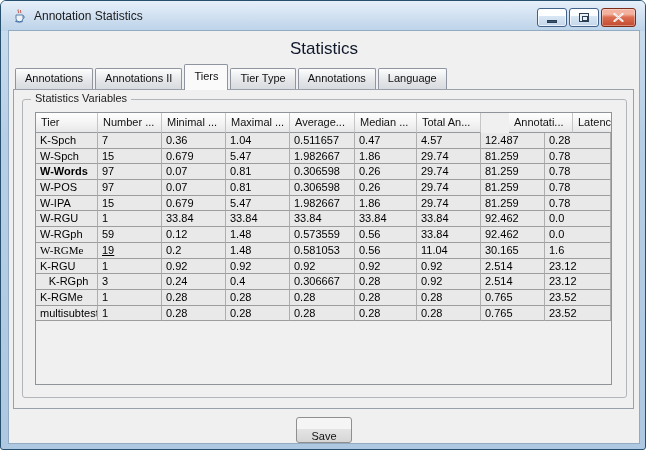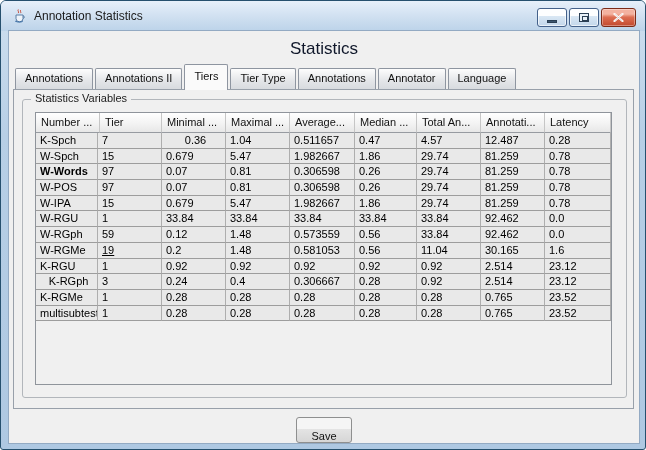--- a/index.html
+++ b/index.html
@@ -148,45 +148,44 @@
 
   <div class="content">
     <div class="heading">Statistics</div>
 
     <div class="tab-strip">
         <div class="tab">Annotations</div>
         <div class="tab">Annotations II</div>
         <div class="tab selected">Tiers</div>
         <div class="tab">Tier Type</div>
         <div class="tab">Annotations</div>
-        <div class="tab">Annotator</div>
         <div class="tab">Language</div>
       </div>
 
     <div class="tabpane">
       <div class="groupbox">
         <span class="groupbox-label">Statistics Variables</span>
 
         <div class="table">
           <div class="thead">
+              <div class="th" style="width: 62px;">Tier</div>
               <div class="th" style="width: 64px;">Number ...</div>
-              <div class="th" style="width: 62px;">Tier</div>
               <div class="th" style="width: 64px;">Minimal ...</div>
               <div class="th" style="width: 64px;">Maximal ...</div>
               <div class="th" style="width: 65px;">Average...</div>
               <div class="th" style="width: 62px;">Median ...</div>
               <div class="th" style="width: 64px;">Total An...</div>
-              <div class="th" style="width: 64px;">Annotati...</div>
+              <div class="th" style="width: 64px; margin-left: 28px;">Annotati...</div>
               <div class="th" style="width: 66px;">Latency</div>
             </div>
           <div class="tbody">
               <div class="trow">
                 <div class="td" style="width: 62px;">K-Spch</div>
                 <div class="td" style="width: 64px;">7</div>
-                <div class="td" style="width: 64px; text-align: center;">0.36</div>
+                <div class="td" style="width: 64px;">0.36</div>
                 <div class="td" style="width: 64px;">1.04</div>
                 <div class="td" style="width: 65px;">0.511657</div>
                 <div class="td" style="width: 62px;">0.47</div>
                 <div class="td" style="width: 64px;">4.57</div>
                 <div class="td" style="width: 64px;">12.487</div>
                 <div class="td" style="width: 66px;">0.28</div>
               </div>
               <div class="trow">
                 <div class="td" style="width: 62px;">W-Spch</div>
                 <div class="td" style="width: 64px;">15</div>
@@ -247,21 +246,21 @@
                 <div class="td" style="width: 64px;">59</div>
                 <div class="td" style="width: 64px;">0.12</div>
                 <div class="td" style="width: 64px;">1.48</div>
                 <div class="td" style="width: 65px;">0.573559</div>
                 <div class="td" style="width: 62px;">0.56</div>
                 <div class="td" style="width: 64px;">33.84</div>
                 <div class="td" style="width: 64px;">92.462</div>
                 <div class="td" style="width: 66px;">0.0</div>
               </div>
               <div class="trow">
-                <div class="td" style="width: 62px;">W-RGMe</div>
+                <div class="td" style="width: 62px; font-family: Liberation Serif, serif;">W-RGMe</div>
                 <div class="td" style="width: 64px; text-decoration: underline;">19</div>
                 <div class="td" style="width: 64px;">0.2</div>
                 <div class="td" style="width: 64px;">1.48</div>
                 <div class="td" style="width: 65px;">0.581053</div>
                 <div class="td" style="width: 62px;">0.56</div>
                 <div class="td" style="width: 64px;">11.04</div>
                 <div class="td" style="width: 64px;">30.165</div>
                 <div class="td" style="width: 66px;">1.6</div>
               </div>
               <div class="trow">

